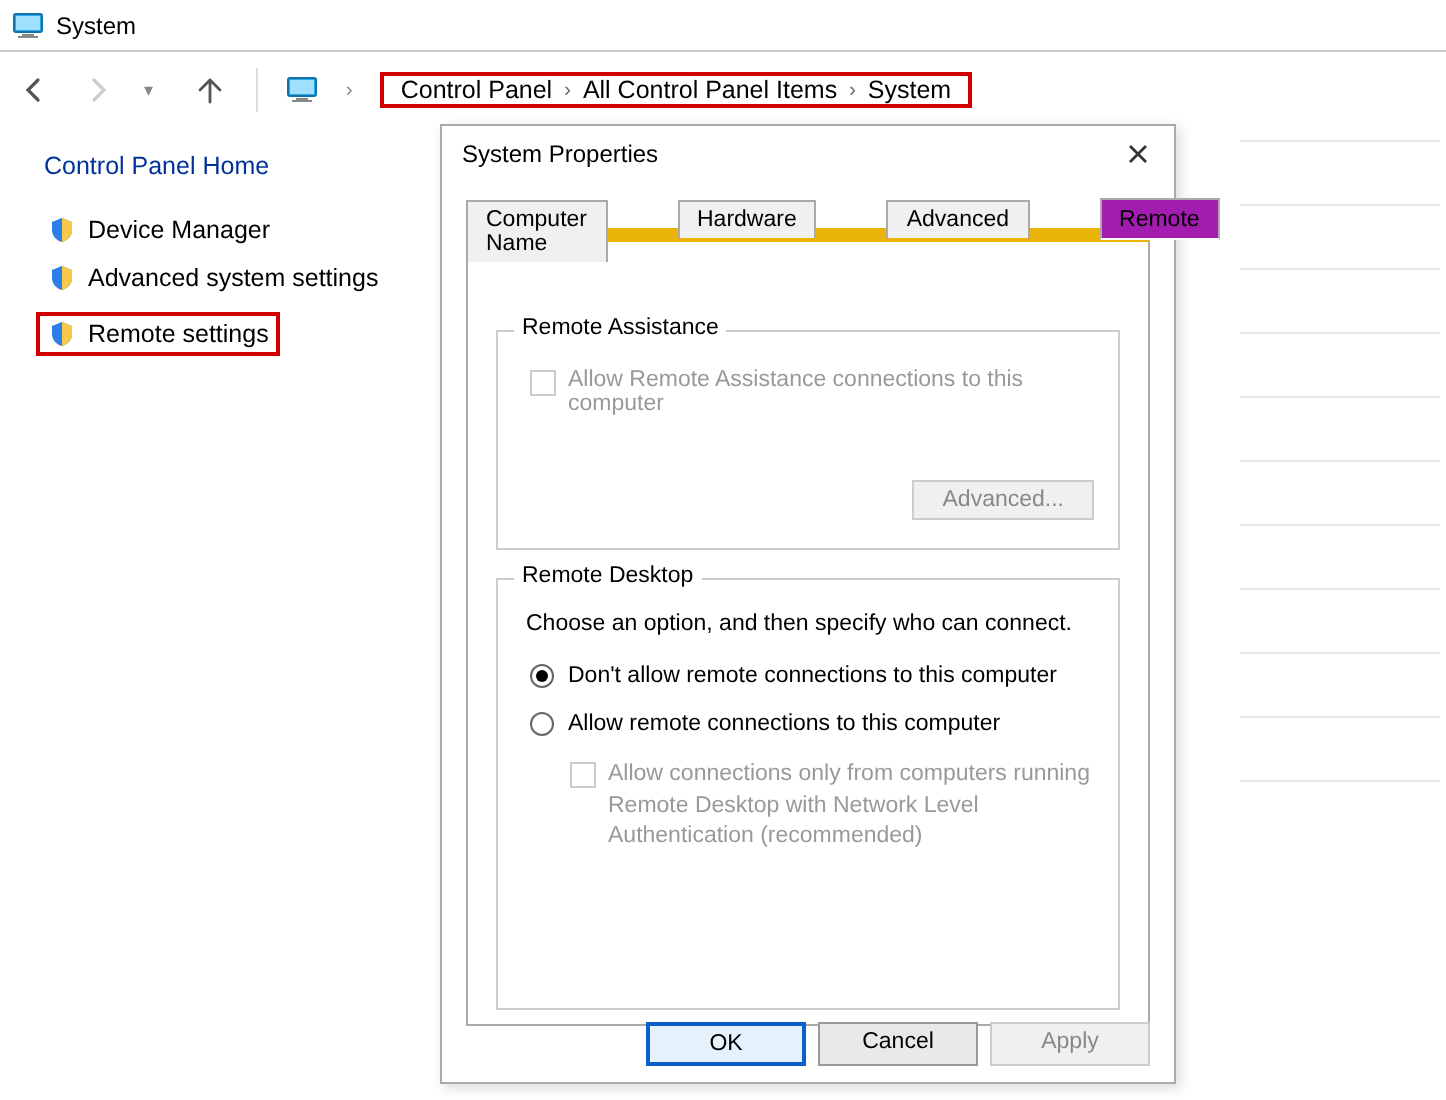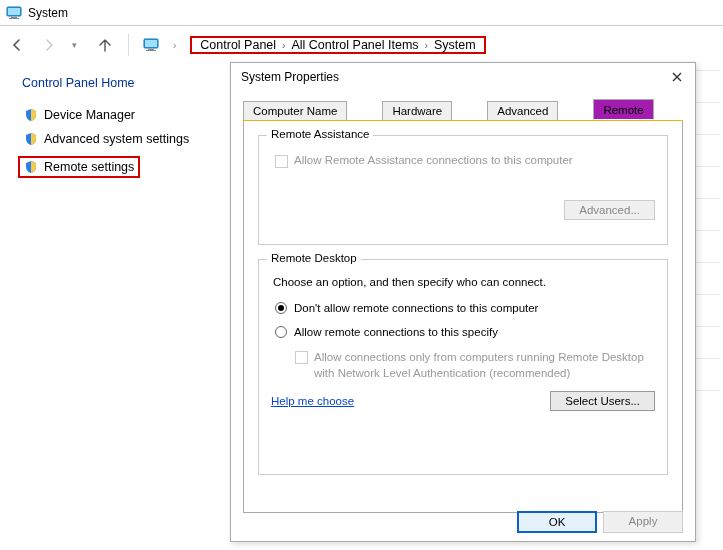--- a/index.html
+++ b/index.html
@@ -83,44 +83,44 @@
     border: 2px solid #d40000;
     padding: 2px 4px;
     margin-left:-6px;
     width: fit-content;
   }
   .shield-icon { width:14px; height:14px; flex:none; }
 
   
   .dialog {
     position: absolute;
-    left: 230px;
+    left: 220px;
     top: 62px;
-    width: 466px;
+    width: 368px;
     height: 480px;
     background: #fff;
     border: 1px solid #aaa;
     box-shadow: 2px 2px 6px rgba(0,0,0,0.15);
   }
   .dlg-title {
     display: flex;
     align-items: center;
     height: 28px;
     padding: 0 10px;
     font-size: 12px;
   }
   .dlg-title .spacer { flex:1; }
   .dlg-close { width:16px; height:16px; display:flex; align-items:center; justify-content:center; cursor:pointer;}
   .dlg-body { padding: 8px 12px 0 12px; }
   .tabstrip {
     display:flex;
-    border-bottom:1px solid #eab308;
+    border-bottom:7px solid #eab308;
     font-size:11.5px;
     height:22px;
-    align-items:center;
+    align-items:flex-start;
     gap:36px;
   }
   .tab {
     padding: 3px 9px;
     border:1px solid #aaa;
     border-bottom:none;
     background:#f0f0f0;
     margin-right:-1px;
     position:relative;
     top:1px;
@@ -310,54 +310,51 @@
   </div>
   <div class="dlg-body">
     <div class="tabstrip">
       <div class="tab">Computer Name</div>
       <div class="tab">Hardware</div>
       <div class="tab">Advanced</div>
       <div class="tab active">Remote</div>
     </div>
     <div class="tabpage">
 
-      <div class="group" style="height:110px;">
+      <div class="group" style="height:110px;margin-top:30px;">
         <div class="group-legend">Remote Assistance</div>
         <div class="checkbox-row disabled">
           <div class="fake-check"></div>
           <span>Allow Remote Assistance connections to this computer</span>
         </div>
         <div class="btn-row-right" style="margin-top:32px;">
           <div class="btn disabled">Advanced...</div>
         </div>
       </div>
 
       <div class="group" style="height:216px;">
         <div class="group-legend">Remote Desktop</div>
         <div class="group2-text">Choose an option, and then specify who can connect.</div>
 
         <div class="radio-row">
           <div class="fake-radio checked"></div>
           <span>Don't allow remote connections to this computer</span>
         </div>
         <div class="radio-row">
           <div class="fake-radio"></div>
-          <span>Allow remote connections to this specify</span>
+          <span>Allow remote connections to this computer</span>
         </div>
 
         <div class="checkbox-row disabled nested-check">
           <div class="fake-check"></div>
           <span style="line-height:1.35;">Allow connections only from computers running Remote Desktop with Network Level Authentication (recommended)</span>
         </div>
 
-        <div class="helprow">
-          <span class="link">Help me choose</span>
-          <div class="btn">Select Users...</div>
-        </div>
       </div>
 
     </div>
   </div>
   <div class="dlg-buttons">
     <div class="btn primary">OK</div>
+    <div class="btn">Cancel</div>
     <div class="btn disabled">Apply</div>
   </div>
 </div>
 
 </body></html>

